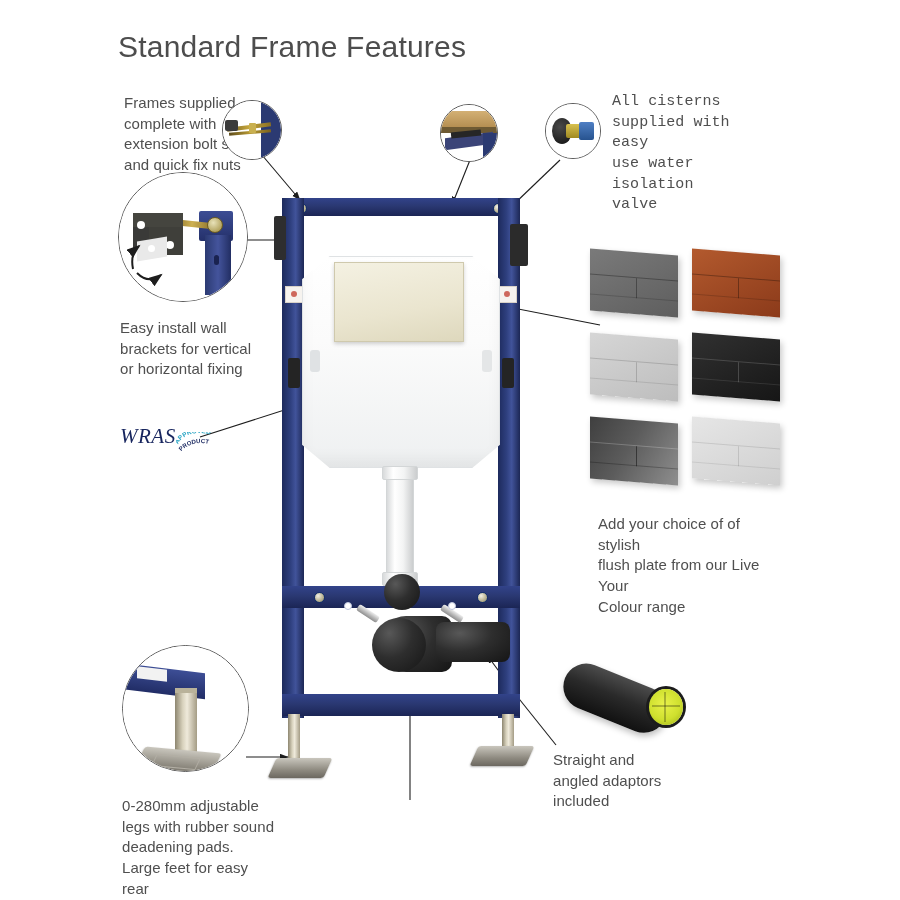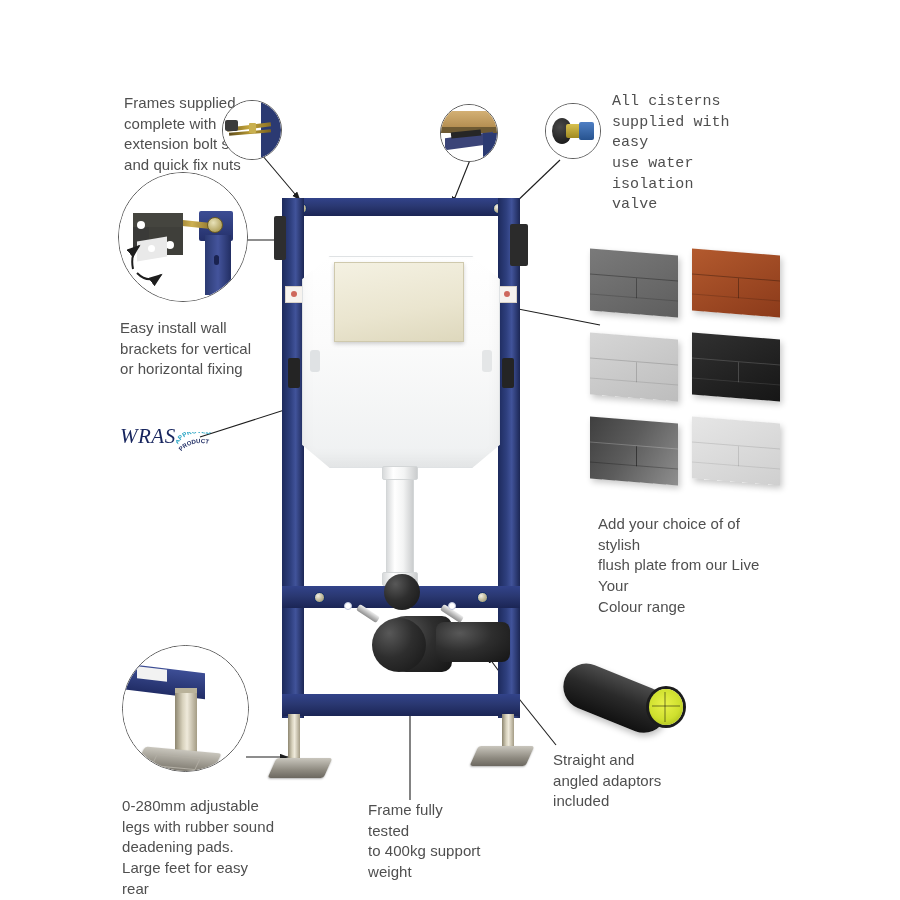--- a/index.html
+++ b/index.html
@@ -83,20 +83,21 @@
   #wras-logo{font-family:"Liberation Serif","DejaVu Serif",serif;}
   .wras-word{
     font-size:21px;font-weight:400;font-style:italic;color:#17255e;letter-spacing:.5px;
   }
 </style>
 </head>
 <body>
 
 <div class="stage">
 
+  <div class="abs" id="page-title">Standard Frame Features</div>
 
   <svg class="overlay" viewBox="0 0 900 900">
     <defs>
       <marker id="ar" markerWidth="9" markerHeight="9" refX="7.5" refY="3" orient="auto">
         <path d="M0,0 L8,3 L0,6 z" fill="#1d1d1d"></path>
       </marker>
     </defs>
     <g stroke="#1d1d1d" stroke-width="1.1" fill="none">
 
       <path d="M262,155 L300,200" marker-end="url(#ar)"></path>
@@ -137,23 +138,20 @@
 or horizontal fixing</div>
 
 
   <div class="abs callout" style="left:122px;top:796px;width:155px;">0-280mm adjustable
 legs with rubber sound
 deadening pads.
 Large feet for easy rear
 fixing (specially designed
 for UK timber floor)</div>
 
-  <div class="abs callout" style="left:368px;top:800px;width:120px;">Frame fully tested
-to 400kg support
-weight</div>
 
   <div class="abs callout" style="left:553px;top:750px;width:120px;">Straight and
 angled adaptors
 included</div>
 
   <div class="abs callout" style="left:598px;top:514px;width:170px;">Add your choice of of stylish
 flush plate from our Live Your
 Colour range</div>
 
   <div class="abs" id="wras-logo" style="left:120px;top:424px;width:110px;height:30px;">

